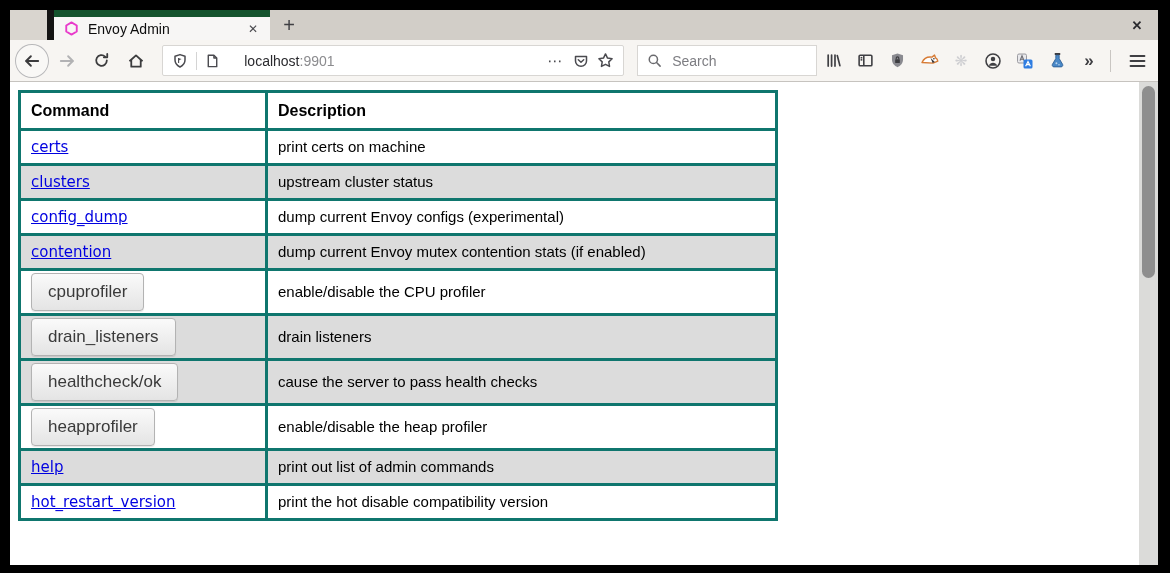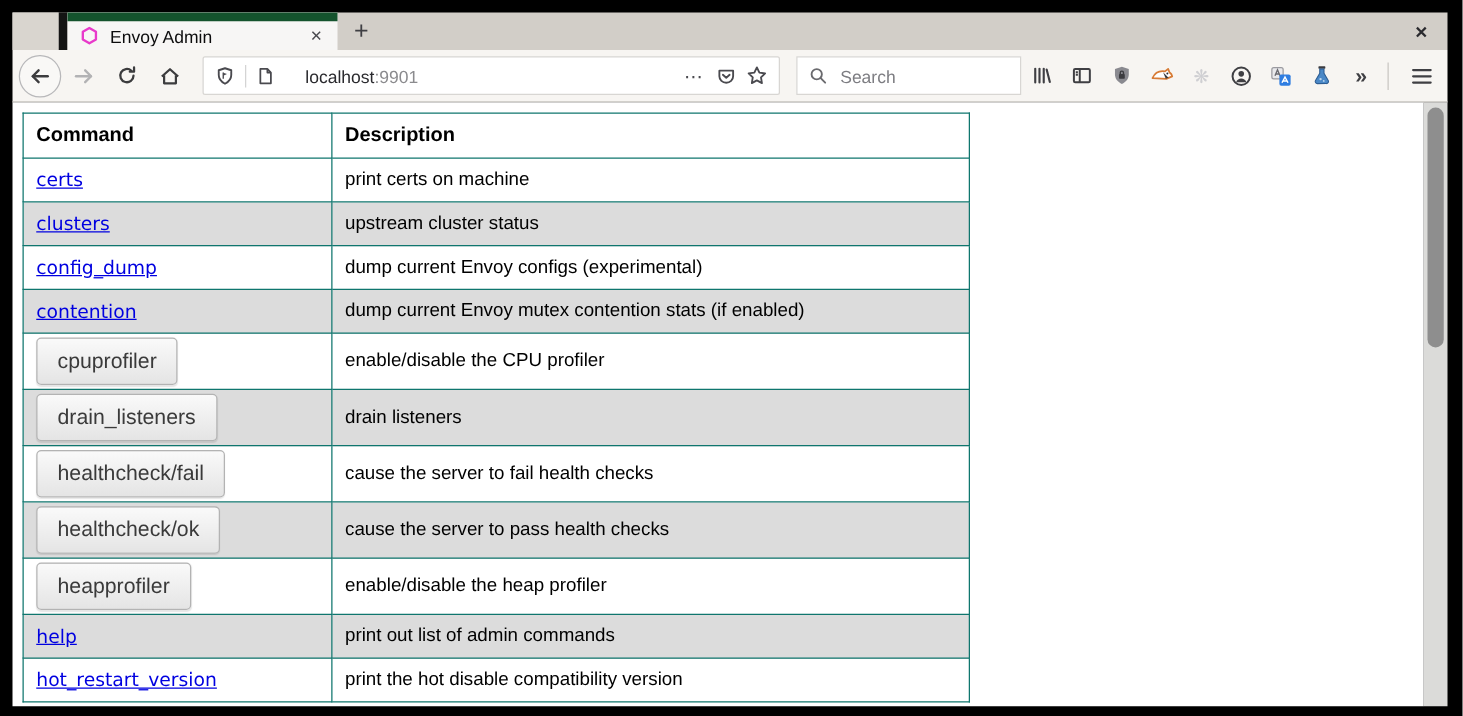--- a/index.html
+++ b/index.html
@@ -71,21 +71,21 @@
   .dim-addon{font-size:15px;color:#cfcfd2;}
   
   .content{
     position:absolute;left:10px;top:82px;width:1129px;height:483px;
     background:#fff;overflow:hidden;
   }
   table.cmd-table{border-collapse:collapse;margin:8px 0 0 8px;table-layout:fixed;}
   .cmd-table col.c1{width:247px;}
   .cmd-table col.c2{width:510px;}
   .cmd-table th,.cmd-table td{
-    border:1px solid #0f766e;padding:0 10px;vertical-align:middle;text-align:left;
+    border:3px solid #0f766e;padding:0 10px;vertical-align:middle;text-align:left;
   }
   .cmd-table th{font-size:16px;font-weight:bold;color:#000;height:35px;}
   tr.link-row{height:35px;}
   tr.btn-row{height:45px;}
   tr.alt{background:#dcdcdc;border-radius:16px;}
   a.cmd-link{
     color:#0000e0;font-family:"DejaVu Sans",sans-serif;font-size:15px;
     text-decoration:underline;
   }
   .cmd-btn{
@@ -318,24 +318,20 @@
           <td class="desc"><span>dump current Envoy mutex contention stats (if enabled)</span></td>
         </tr>
         <tr class="btn-row">
           <td><button class="cmd-btn">cpuprofiler</button></td>
           <td class="desc"><span>enable/disable the CPU profiler</span></td>
         </tr>
         <tr class="alt btn-row">
           <td><button class="cmd-btn">drain_listeners</button></td>
           <td class="desc"><span>drain listeners</span></td>
         </tr>
-        <tr class="btn-row">
-          <td><button class="cmd-btn">healthcheck/fail</button></td>
-          <td class="desc"><span>cause the server to fail health checks</span></td>
-        </tr>
         <tr class="alt btn-row">
           <td><button class="cmd-btn">healthcheck/ok</button></td>
           <td class="desc"><span>cause the server to pass health checks</span></td>
         </tr>
         <tr class="btn-row">
           <td><button class="cmd-btn">heapprofiler</button></td>
           <td class="desc"><span>enable/disable the heap profiler</span></td>
         </tr>
         <tr class="alt link-row">
           <td><a class="cmd-link" href="#">help</a></td>

